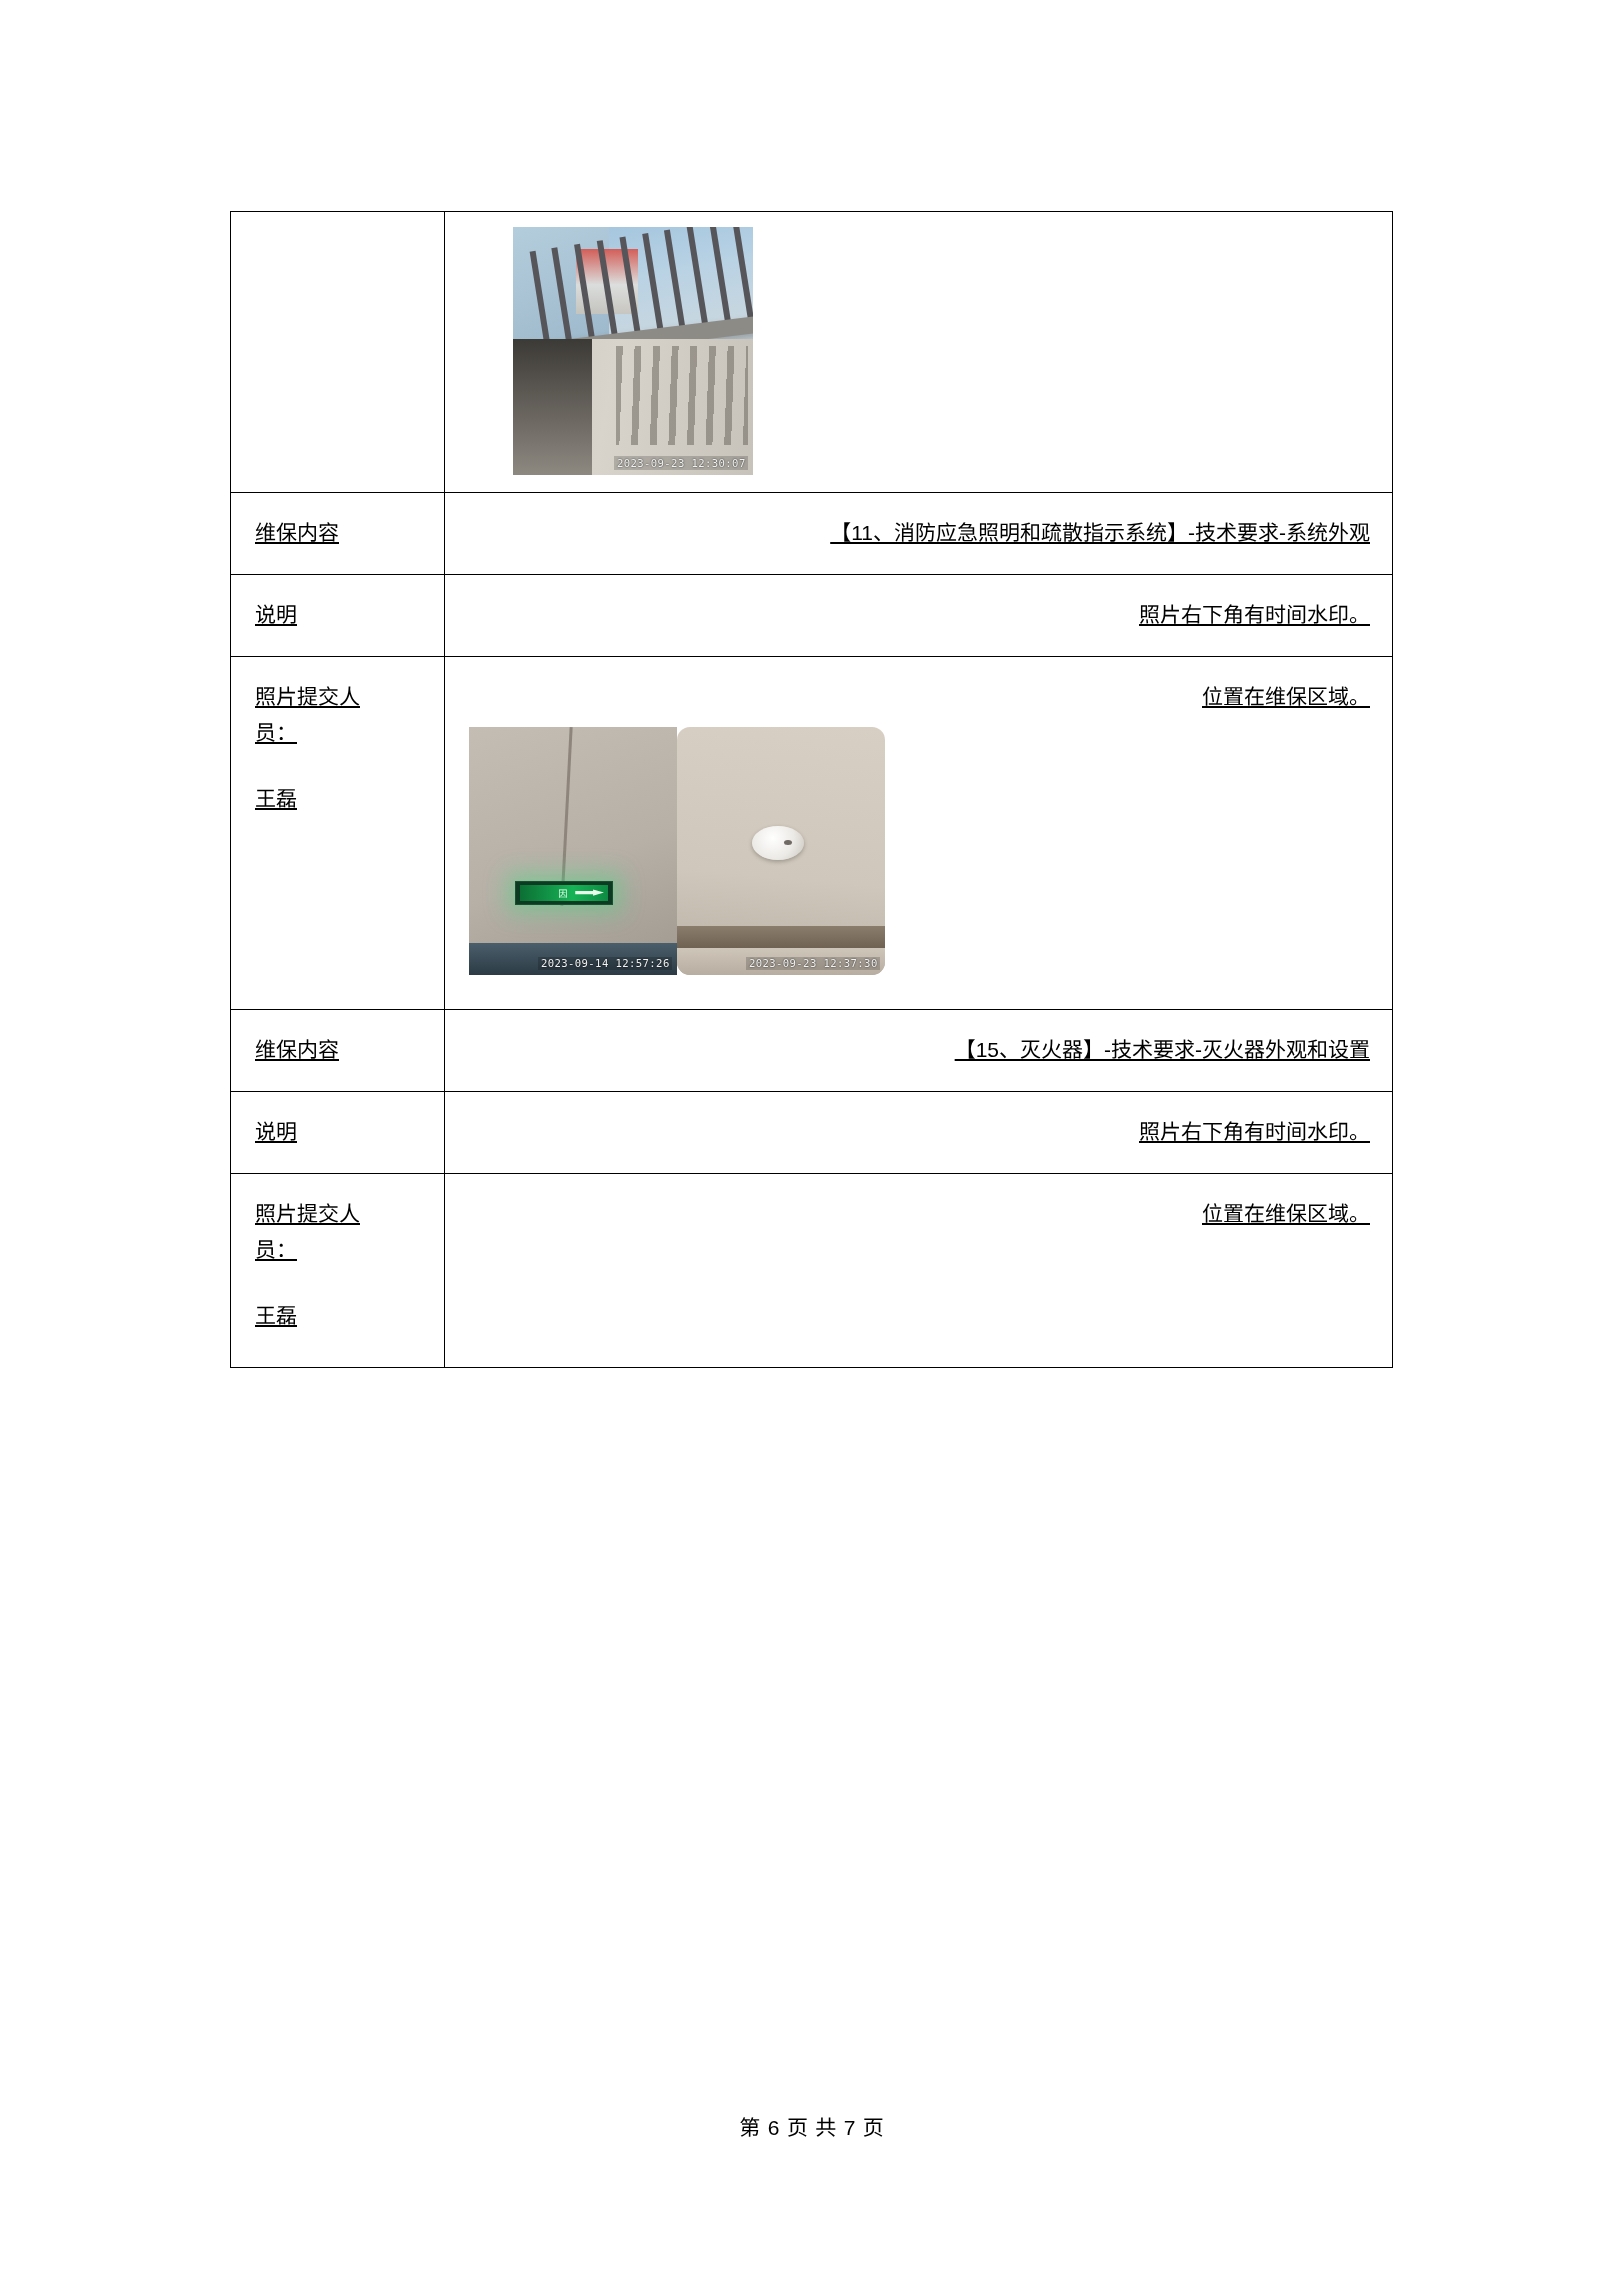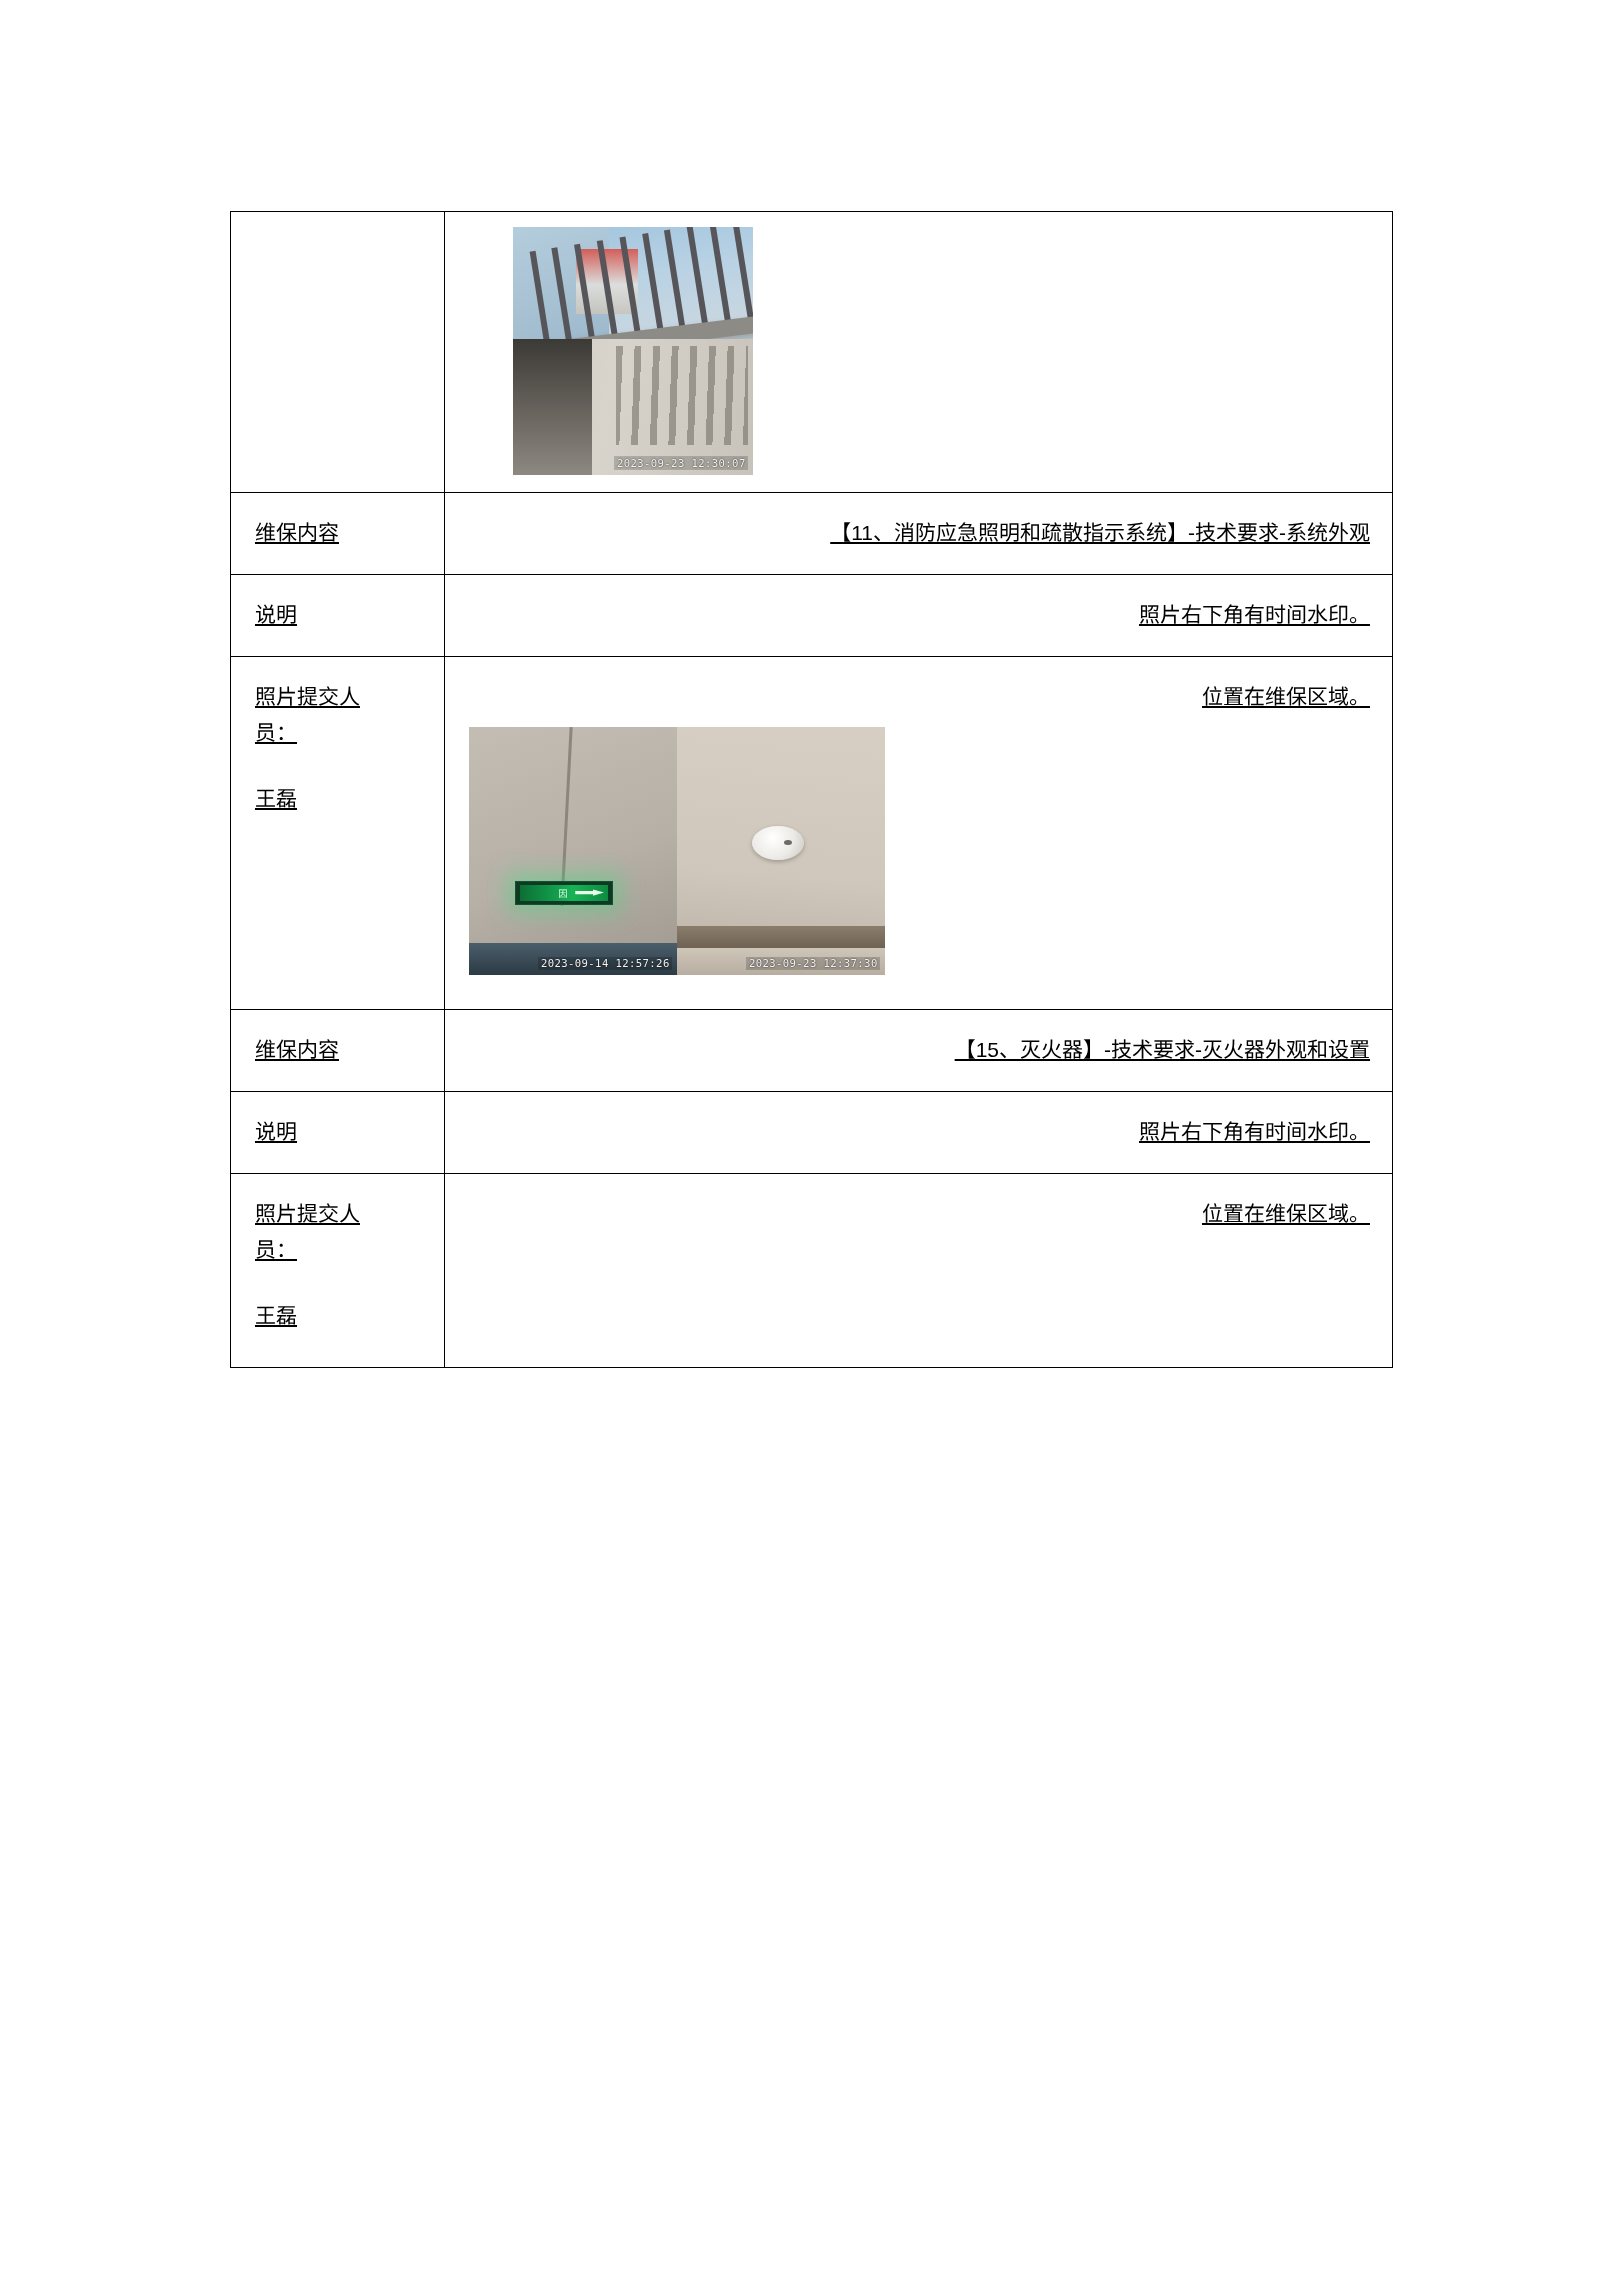--- a/index.html
+++ b/index.html
@@ -159,21 +159,21 @@
     position:absolute; left:4%; top:14%; width:92%; height:72%;
     background: linear-gradient(90deg,#0c6f34,#16b356 60%,#0e8b42);
     display:flex; align-items:center; justify-content:center;
     color:#eaffee; font-size:9.3px; letter-spacing:1.7px;
   }
   .p2a-arrow {
     position:absolute; right:8%; top:34%; width:30%; height:28%;
     background:#e9ffe9;
     clip-path: polygon(0 25%, 62% 25%, 62% 0, 100% 50%, 62% 100%, 62% 75%, 0 75%);
   }
-  .photo2b { background: linear-gradient(185deg,#d7cfc4 0%, #cfc7bb 60%, #b9b0a4 100%); }
+  .photo2b { background: linear-gradient(185deg,#d7cfc4 0%, #cfc7bb 60%, #b9b0a4 100%); border-radius: 13px; }
   .p2b-band {
     position:absolute; left:0; bottom:11%; width:100%; height:9%;
     background: linear-gradient(180deg,#8a7d6c,#6f6253);
   }
   .p2b-band2 {
     position:absolute; left:0; bottom:0; width:100%; height:11%;
     background: linear-gradient(180deg,#cfc6ba,#b7ada0);
   }
   .p2b-detector {
     position:absolute; left:36%; top:40%; width:52px; height:34px;
@@ -322,15 +322,16 @@
           </div>
         </td>
         <td>
           <div class="cell-pad body-text">位置在维保区域。</div>
         </td>
       </tr>
 
     </tbody>
   </table>
 
+  <div class="footer">第 6 页  共 7 页</div>
 
 </div>
 
 
 </body></html>

